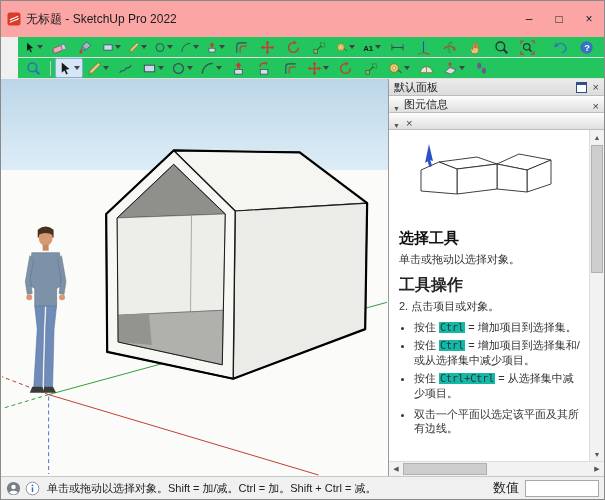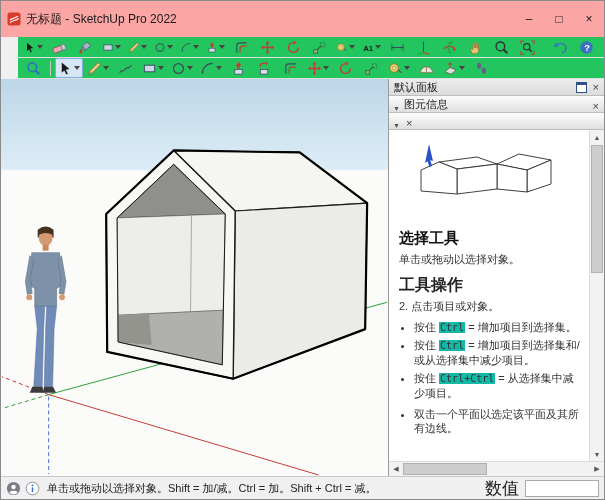--- a/index.html
+++ b/index.html
@@ -59,21 +59,21 @@
 
   .hscroll{height:14px;flex:0 0 auto;background:#f2f2f2;border-top:1px solid #dcdcdc;display:flex;align-items:stretch;}
   .harr{width:14px;display:flex;align-items:center;justify-content:center;font-size:7px;color:#555;}
   .hthumb{width:84px;margin:1px 0;background:#cdcdcd;border:1px solid #b0b0b0;box-sizing:border-box;}
   .hfill{flex:1;}
 
   
   .statusbar{height:22px;background:#f0f0f0;border-top:1px solid #c8c8c8;display:flex;align-items:center;padding:0 5px;gap:4px;flex:0 0 auto;}
   .sb-icon{width:15px;height:15px;display:block;}
   .hint{flex:1;font-size:11px;color:#222;white-space:nowrap;overflow:hidden;margin-left:3px;}
-  .meas-label{font-size:17px;color:#222;margin-right:2px;text-align:center;}
+  .meas-label{font-size:13px;color:#222;margin-right:2px;text-align:center;}
   .meas{width:68px;height:15px;border:1px solid #a8a8a8;background:#fff;font-size:11px;padding:0 2px;box-sizing:content-box;}
 </style>
 </head>
 <body>
 
 <div class="window">
 
   <div class="titlebar">
     <svg class="app-icon" viewBox="0 0 14 14">
       <rect x="0.5" y="0.5" width="13" height="13" rx="2.5" fill="#d93b2b"></rect>

